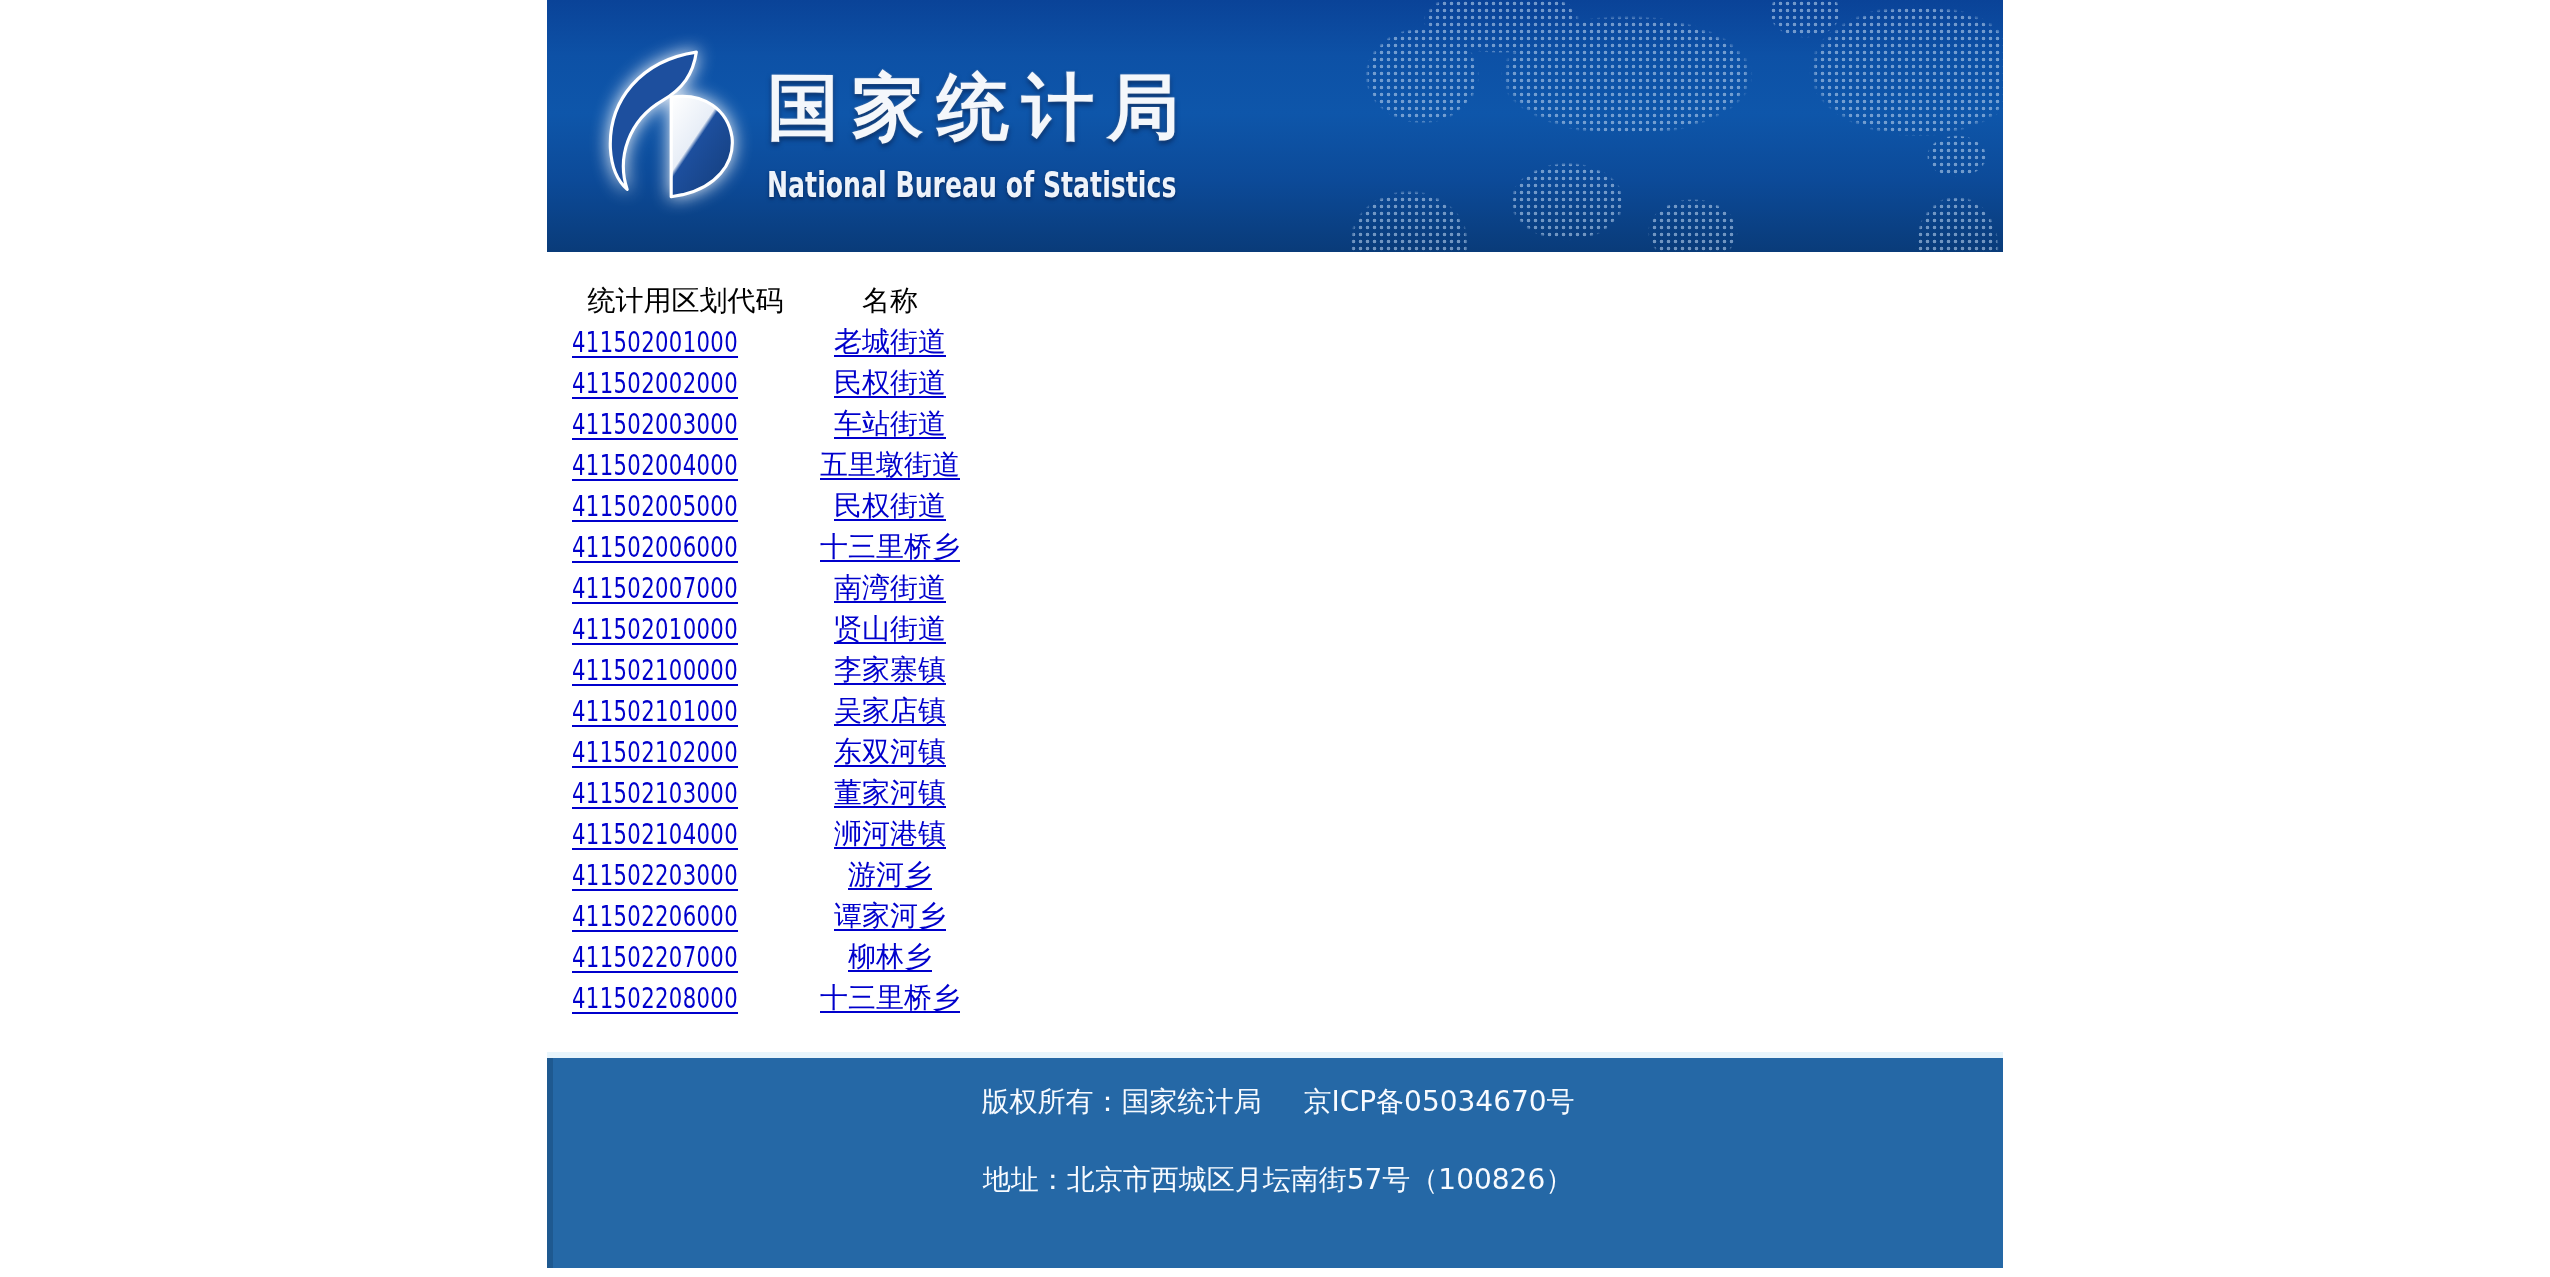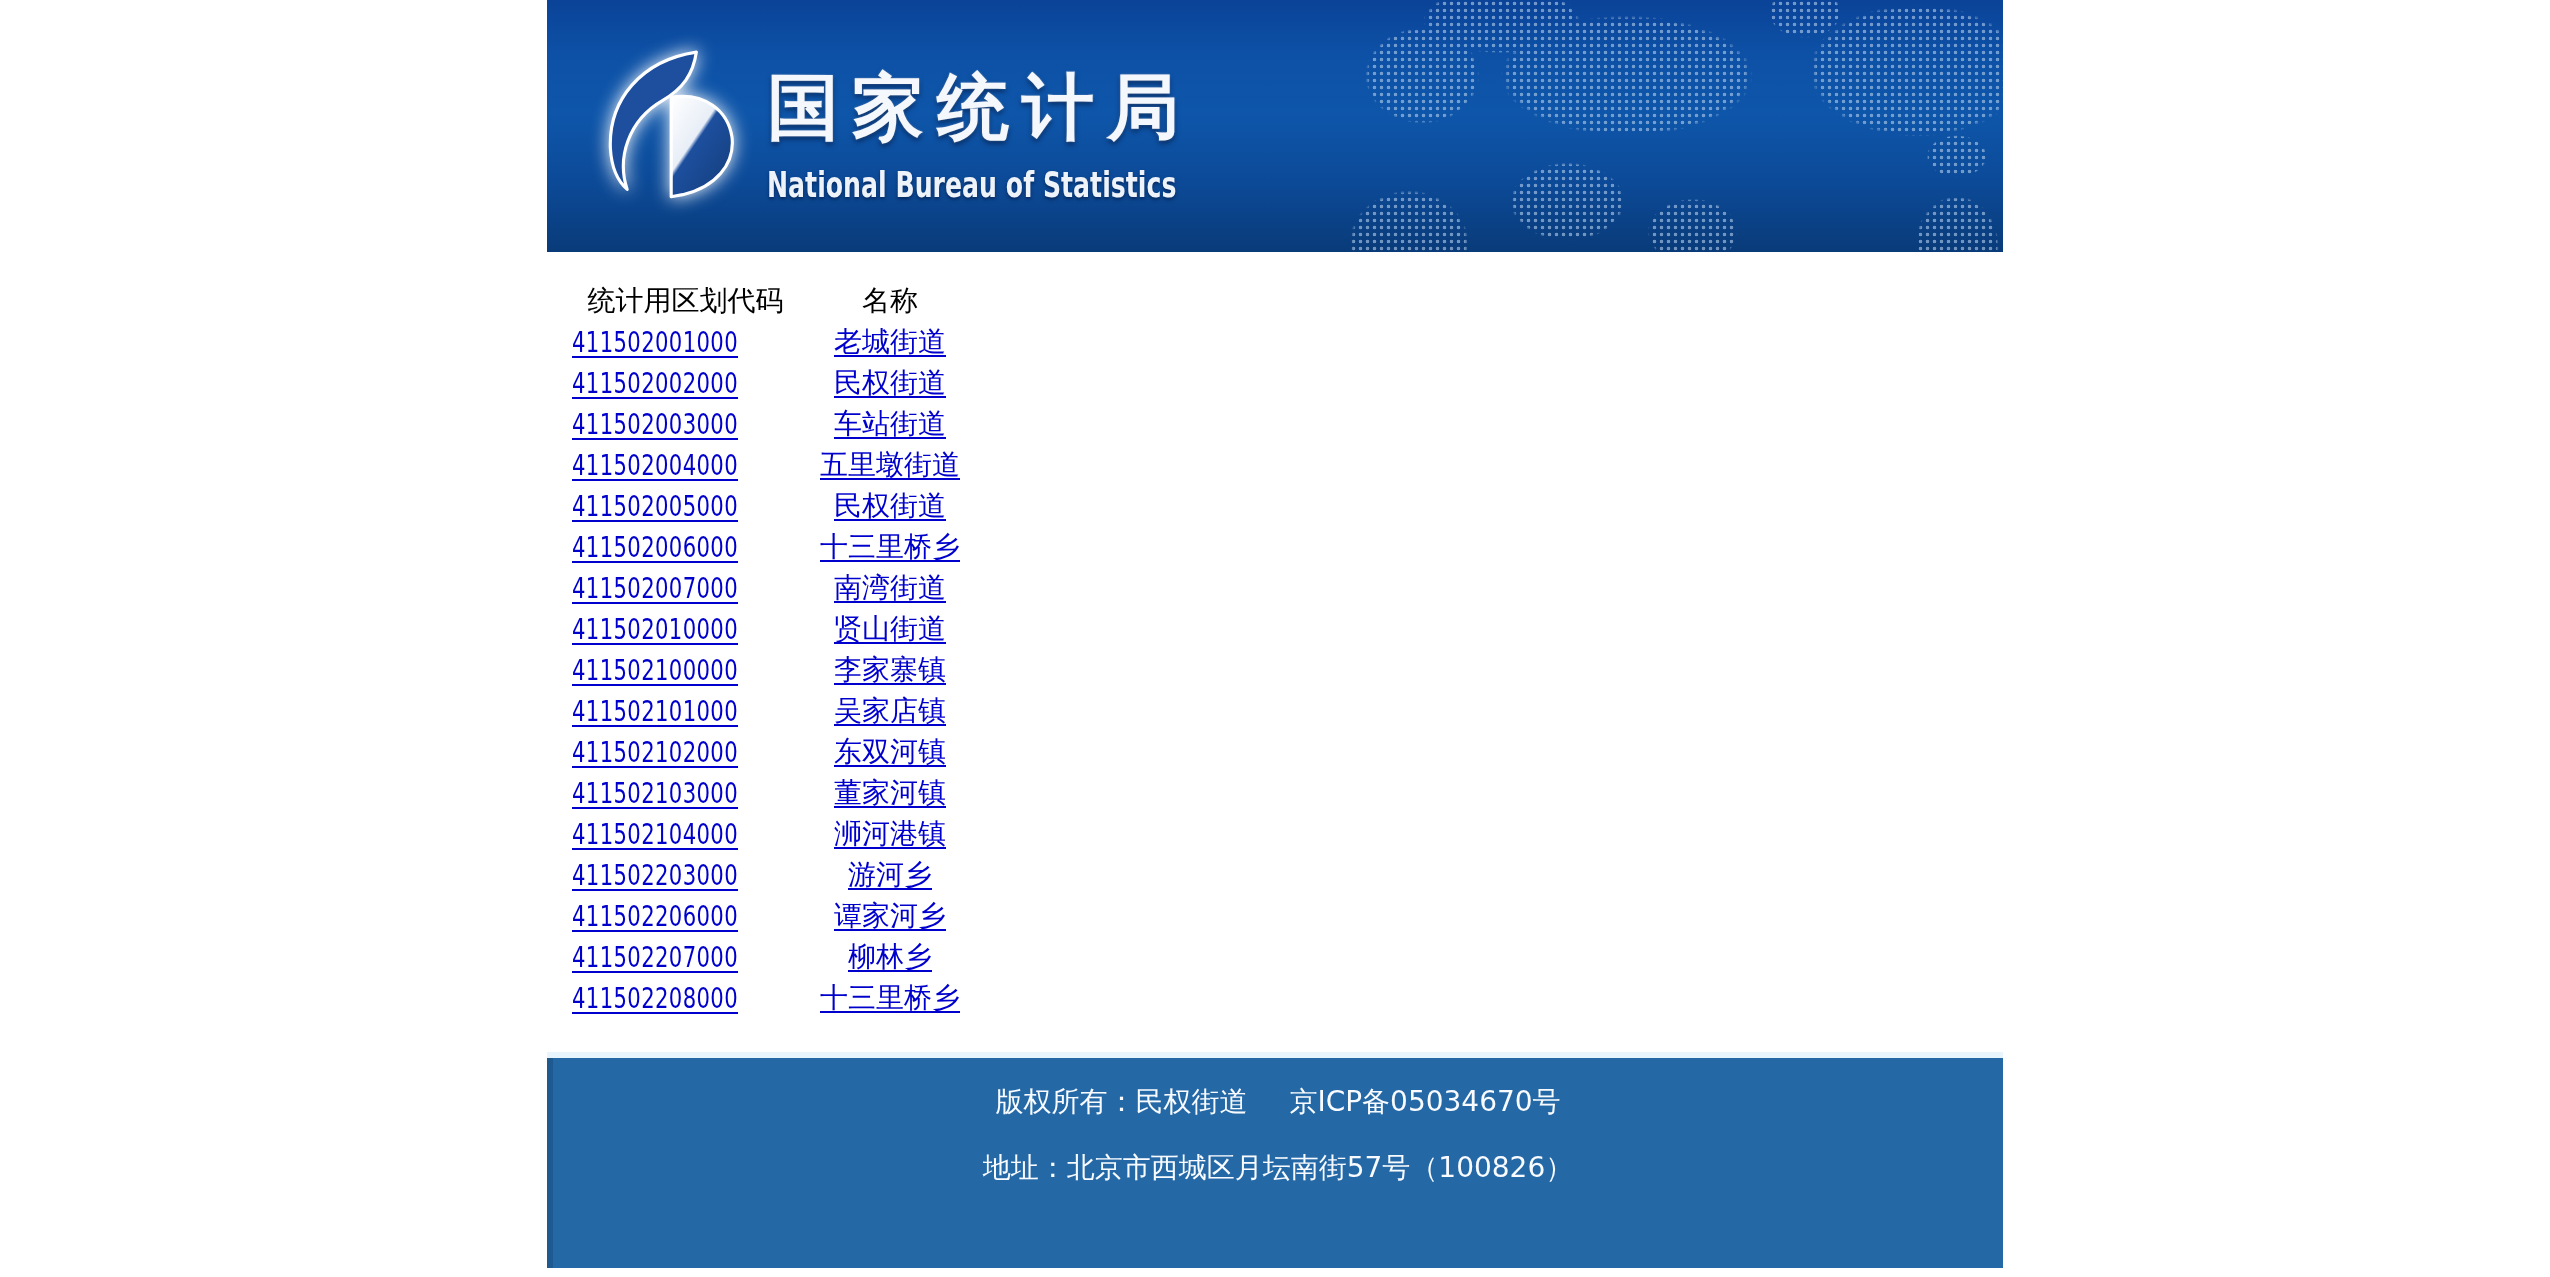--- a/index.html
+++ b/index.html
@@ -96,21 +96,21 @@
   .footer-bar {
     height: 210px;
     background: #2568a6;
     border-left: 6px solid rgba(10,45,80,0.25);
     color: #f8fbff;
     text-align: center;
     padding-top: 24px;
     font-size: 28px;
   }
   .footer-line { margin: 0; line-height: 40px; }
-  .footer-line + .footer-line { margin-top: 26px; }
+  .footer-line + .footer-line { margin-top: 38px; }
   .icp { margin-left: 42px; text-align: right; }
 </style>
 </head>
 <body>
 
 <div class="page">
 
   <header class="banner">
     <div class="map-dots"></div>
     <div class="logo">
@@ -229,19 +229,19 @@
     <td class="name-cell"><a class="cell-link" href="#">十三里桥乡</a></td>
   </tr>
 </tbody>
     </table>
   </main>
 
   <footer>
     <div class="footer-strip"></div>
     <div class="footer-bar">
       <p class="footer-line">
-        <span>版权所有：民权街道</span><span class="icp">京ICP备05034670号</span>
+        <span>版权所有：国家统计局</span><span class="icp">京ICP备05034670号</span>
       </p>
       <p class="footer-line">地址：北京市西城区月坛南街57号（100826）</p>
     </div>
   </footer>
 
 </div>
 
 </body></html>

